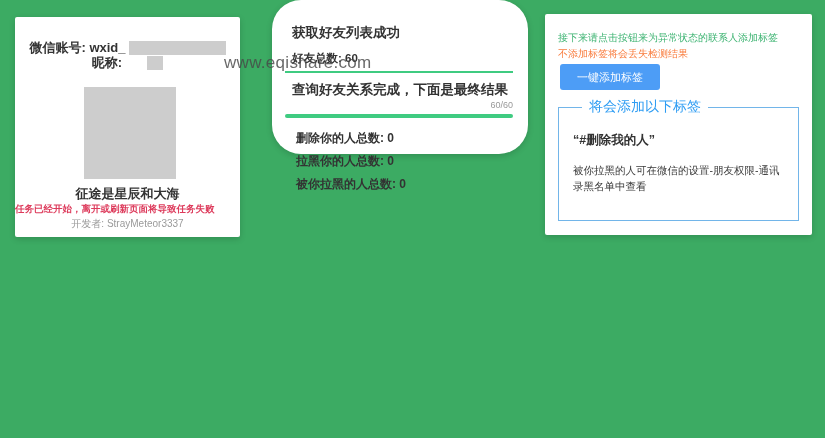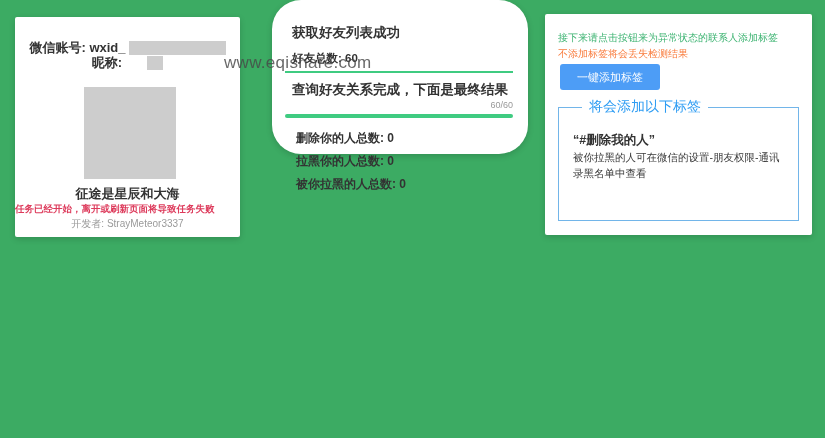--- a/index.html
+++ b/index.html
@@ -88,21 +88,21 @@
   .tags-box{
     position:absolute;left:13px;right:13px;top:84px;bottom:14px;
     border:1px solid var(--c-box-border-blue,#72B5E9);
     padding:0 14px;min-width:0;
   }
   .tags-box legend{
     color:var(--c-legend-blue,#2D9CF3);font-size:14px;
     padding:0 7px;margin-left:9px;white-space:nowrap;
   }
   .tag-item{font-size:12.5px;font-weight:700;color:#333;margin-top:16px;}
-  .tag-note{font-size:10.5px;color:#3a3a3a;line-height:1.55;margin-top:0;padding-right:4px;}
+  .tag-note{font-size:10.5px;color:#3a3a3a;line-height:1.55;margin-top:13px;padding-right:4px;}
 </style>
 </head>
 <body>
 
 <div class="stage">
 
   <div class="watermark">www.eqishare.com</div>
 
   <section class="card card-left">
     <div class="acct-row">

